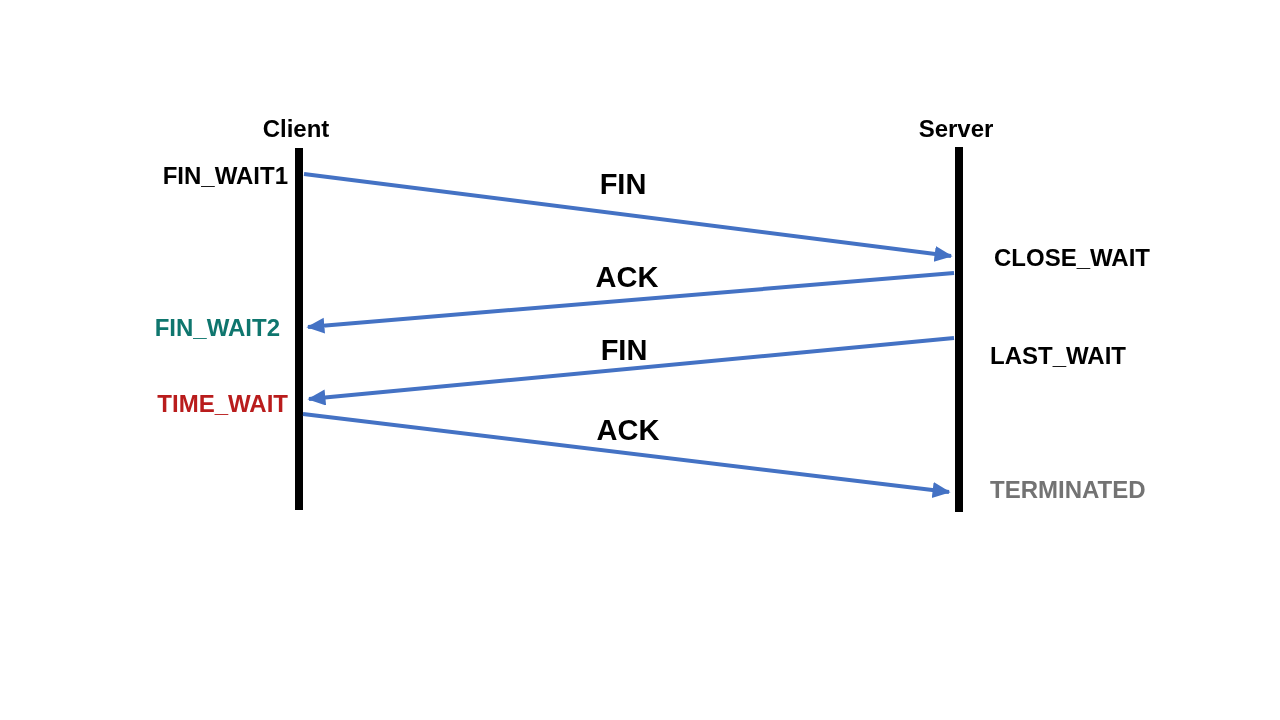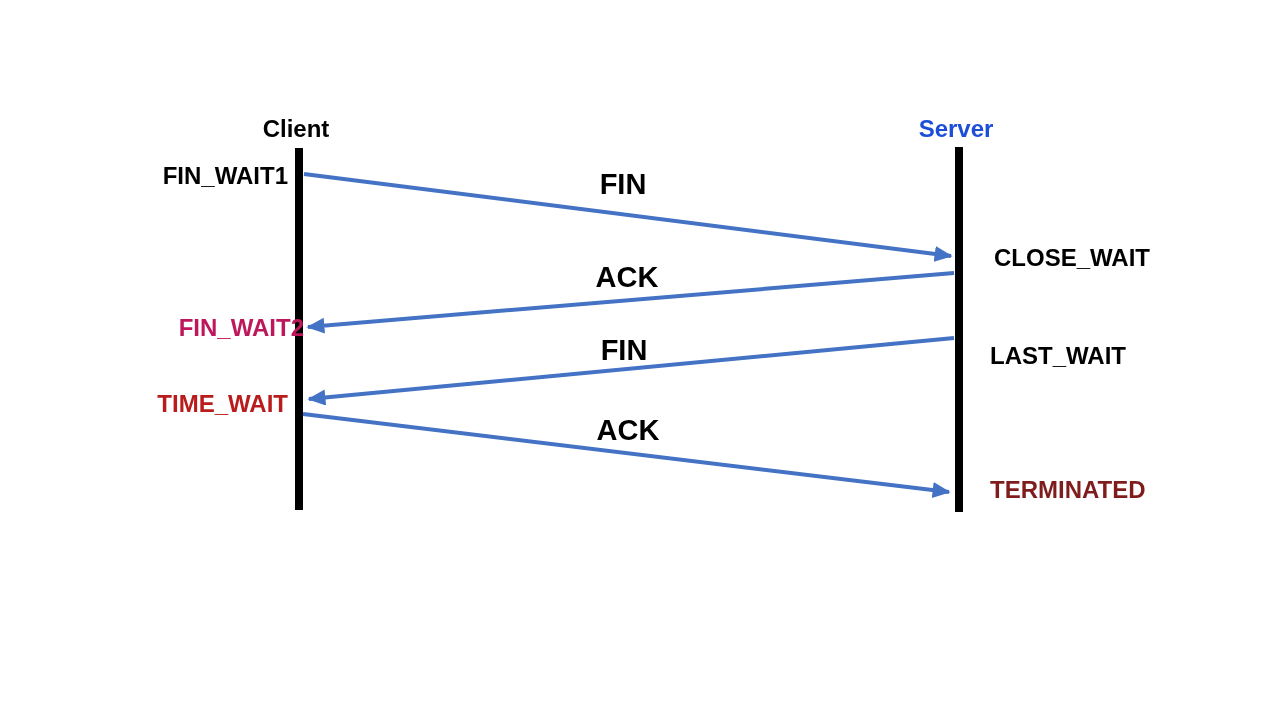--- a/index.html
+++ b/index.html
@@ -65,28 +65,28 @@
       </g>
     <g id="arrows">
         <line x1="304" y1="174" x2="951" y2="256" stroke="#4472C4" stroke-width="4" marker-end="url(#arrowhead)"></line>
         <line x1="954" y1="273" x2="308" y2="327" stroke="#4472C4" stroke-width="4" marker-end="url(#arrowhead)"></line>
         <line x1="954" y1="338" x2="309" y2="399" stroke="#4472C4" stroke-width="4" marker-end="url(#arrowhead)"></line>
         <line x1="303" y1="414" x2="949" y2="492" stroke="#4472C4" stroke-width="4" marker-end="url(#arrowhead)"></line>
       </g>
   </svg>
 
   <div class="lbl actor-lbl" style="left: 296px; top: 129px; color: rgb(0, 0, 0);">Client</div>
-  <div class="lbl actor-lbl" style="left: 956px; top: 129px; color: #1d4ed8;">Server</div>
+  <div class="lbl actor-lbl" style="left: 956px; top: 129px; color: #000000;">Server</div>
 
   <div class="lbl state-lbl left" style="left: 288px; top: 176px; color: rgb(0, 0, 0); text-align: right;">FIN_WAIT1</div>
-  <div class="lbl state-lbl left" style="left: 304px; top: 328px; color: #be185d;">FIN_WAIT2</div>
+  <div class="lbl state-lbl left" style="left: 280px; top: 328px; color: #0f766e;">FIN_WAIT2</div>
   <div class="lbl state-lbl left" style="left: 288px; top: 404px; color: #b91c1c;">TIME_WAIT</div>
 
   <div class="lbl state-lbl right" style="left: 994px; top: 258px; color: rgb(0, 0, 0);">CLOSE_WAIT</div>
   <div class="lbl state-lbl right" style="left: 990px; top: 356px; color: rgb(0, 0, 0);">LAST_WAIT</div>
-  <div class="lbl state-lbl right" style="left: 990px; top: 490px; color: #7f1d1d;">TERMINATED</div>
+  <div class="lbl state-lbl right" style="left: 990px; top: 490px; color: #737373;">TERMINATED</div>
 
   <div class="lbl msg-lbl" style="left: 623px; top: 184px; color: rgb(0, 0, 0);">FIN</div>
   <div class="lbl msg-lbl" style="left: 627px; top: 277px; color: rgb(0, 0, 0);">ACK</div>
   <div class="lbl msg-lbl" style="left: 624px; top: 350px; color: rgb(0, 0, 0);">FIN</div>
   <div class="lbl msg-lbl" style="left: 628px; top: 430px; color: rgb(0, 0, 0);">ACK</div>
 
 </div>
 
 </body></html>

